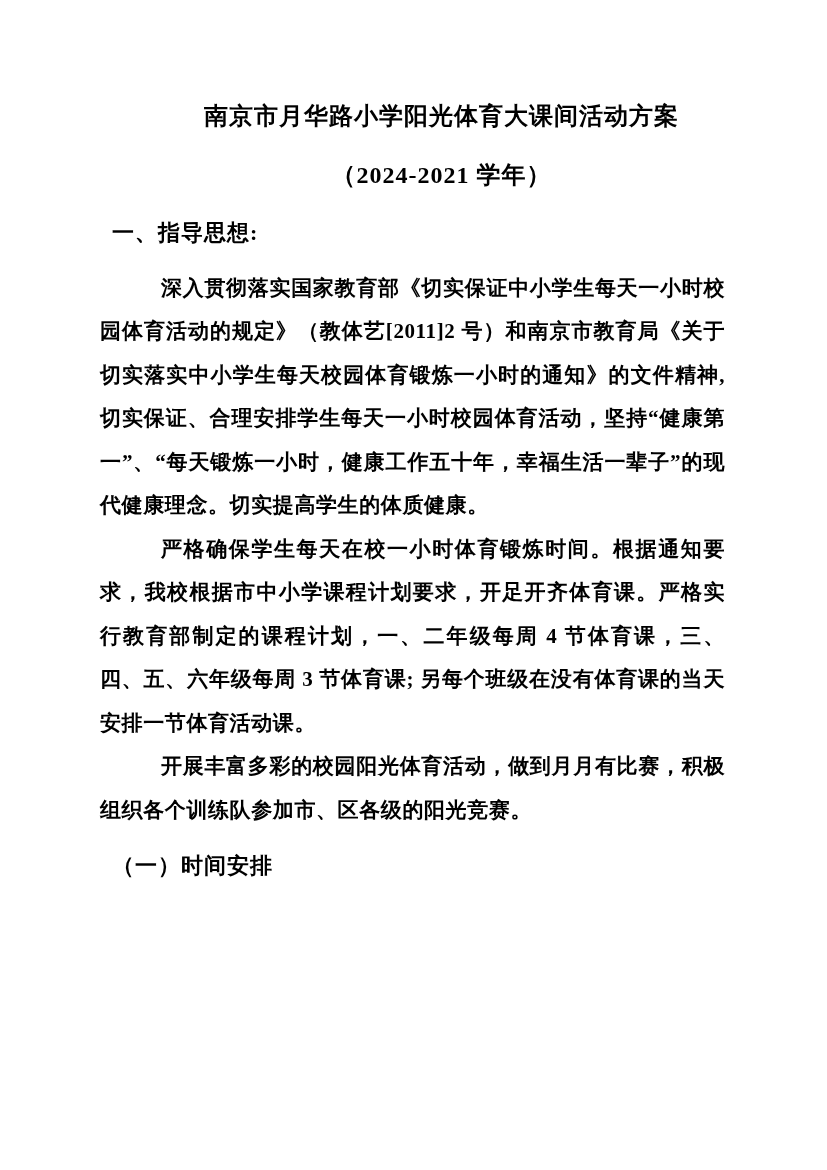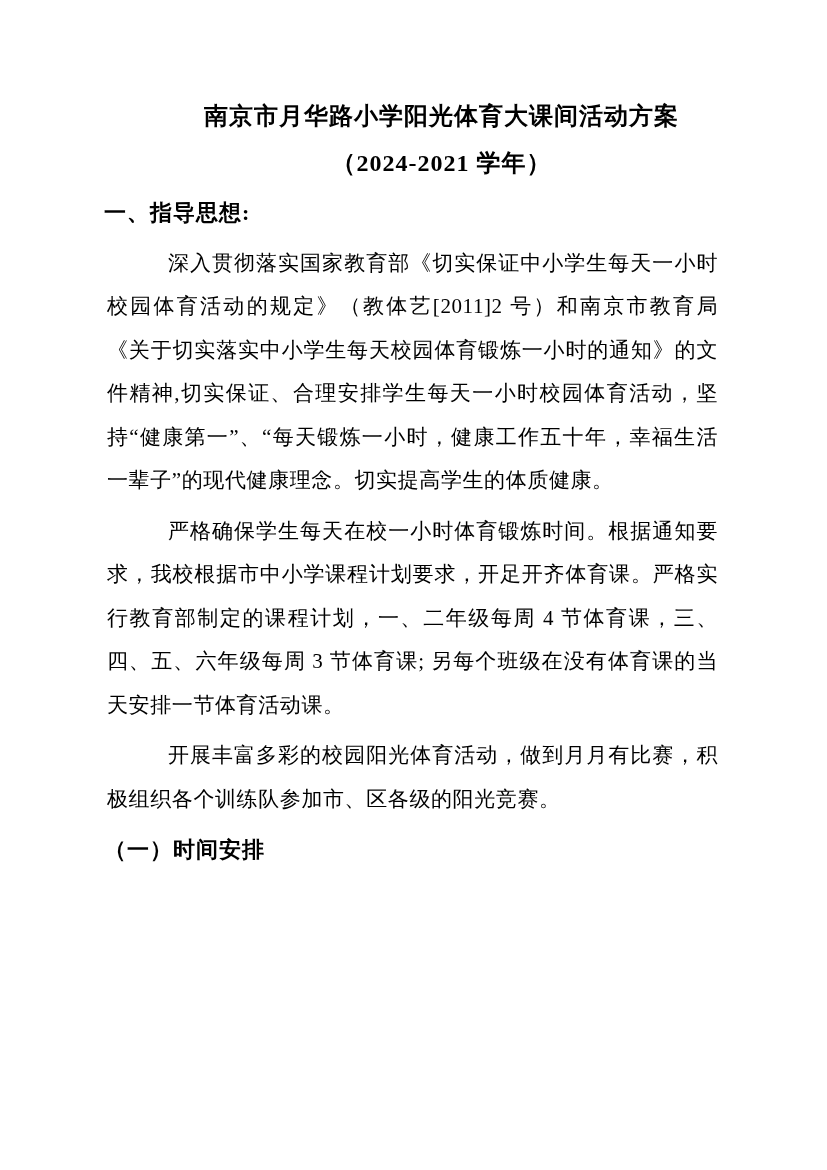--- a/index.html
+++ b/index.html
@@ -14,44 +14,44 @@
     margin: 0 auto;
     background: #ffffff;
     color: #000000;
     font-family: "Liberation Serif", "DejaVu Serif", serif;
     overflow: hidden;
   }
   .title-block {
     margin-top: 93px;
   }
   .doc-title {
-    margin: 0;
+    margin: 12px;
     font-size: 24px;
     font-weight: bold;
     line-height: 47px;
     text-align: center;
     
     text-indent: 56px;
     letter-spacing: 1px;
     white-space: nowrap;
   }
   .content {
     margin: 2px 102px 0 100px; 
   }
   .sec-heading {
-    margin: 4px;
+    margin: 12px;
     font-size: 22px;
     font-weight: bold;
     line-height: 43.5px;
     letter-spacing: 1px;
   }
   .body-para {
-    margin: 7px;
+    margin: 0;
     font-size: 21px;
-    font-weight: normal;
+    font-weight: bold;
     line-height: 43.5px;
     letter-spacing: 0.6px;
     text-align: justify;
     text-indent: 61px; 
   }
 </style>
 </head>
 <body>
 
 <div class="page">

